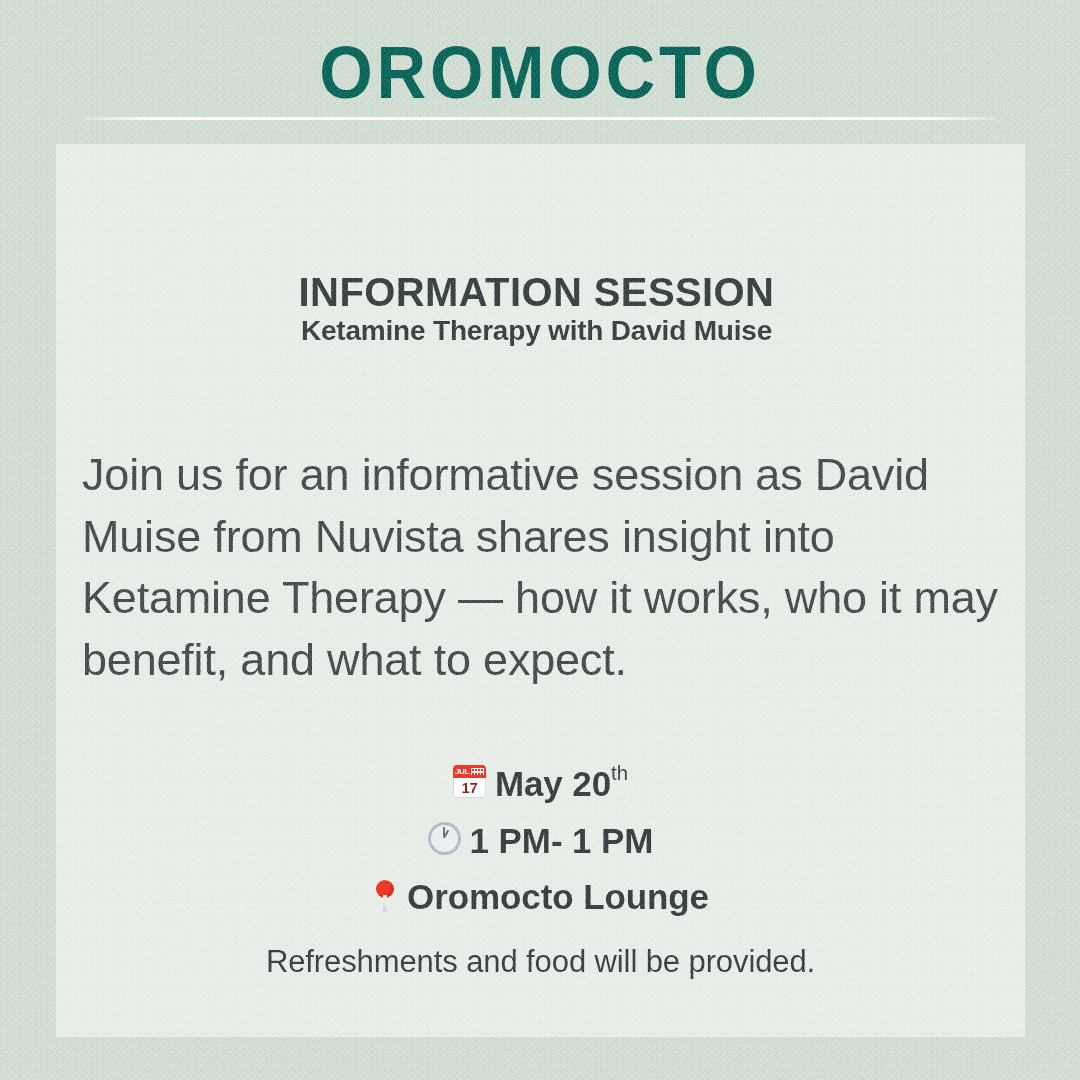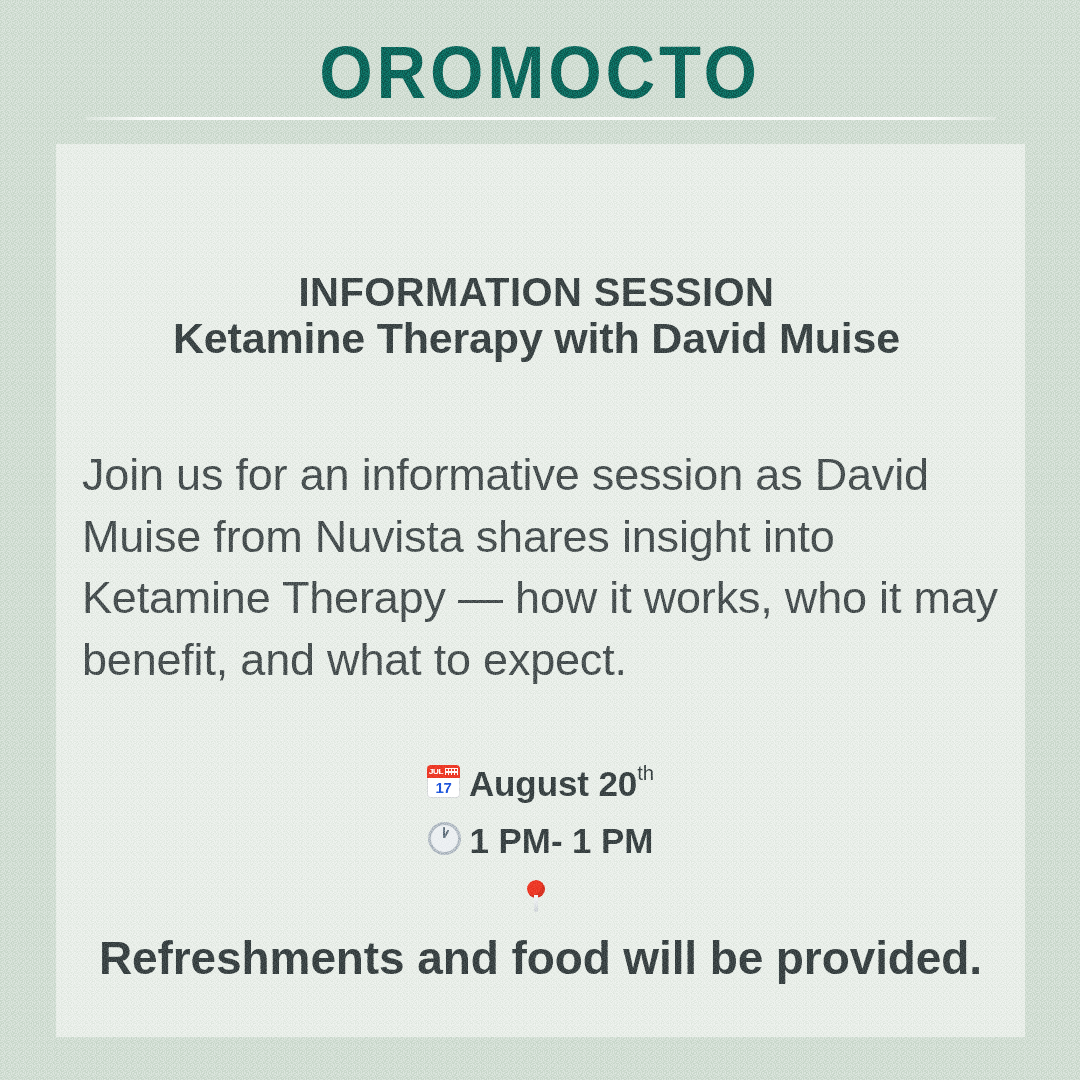--- a/index.html
+++ b/index.html
@@ -121,21 +121,21 @@
     color: #353d3e;
     font-weight: 700;
     line-height: 1.04;
   }
   .eyebrow {
     font-size: 40px;
     font-weight: 800;
     letter-spacing: .4px;
   }
   .subhead {
-    font-size: 43px;
+    font-size: 28px;
     font-weight: 800;
     letter-spacing: -.2px;
     margin-top: 2px;
   }
 
   .paragraph {
     position: absolute;
     left: 26px;
     top: 300px;
     width: 917px;
@@ -165,23 +165,23 @@
   }
   .detail-row .label { vertical-align: middle; }
   .sup {
     font-size: .58em;
     vertical-align: super;
     font-weight: 400;
     letter-spacing: 0;
   }
   .closing {
     display: block;
-    margin-top: 2px;
-    font-size: 46px;
-    font-weight: 700;
+    margin-top: 14px;
+    font-size: 31px;
+    font-weight: 400;
   }
 
   
   .ico {
     display: inline-block;
     vertical-align: middle;
     position: relative;
     margin-right: 9px;
     top: -2px;
   }
@@ -221,21 +221,21 @@
   }
   .ico-cal .cal-day {
     position: absolute;
     left: 0; top: 13px;
     width: 100%;
     height: 20px;
     line-height: 20px;
     text-align: center;
     font-size: 15px;
     font-weight: 700;
-    color: #1d4ed8;
+    color: #7f1d1d;
     letter-spacing: -.5px;
   }
 
   
   .ico-clock {
     width: 33px;
     height: 33px;
     border-radius: 50%;
     background: #e9edf0;
     box-shadow: inset 0 0 0 3px #aab4bd;
@@ -299,35 +299,35 @@
 
     <div class="paragraph">Join us for an informative session as David Muise from Nuvista shares insight into Ketamine Therapy — how it works, who it may benefit, and what to expect.</div>
 
     <div class="details">
 
       <span class="detail-row">
         <span class="ico ico-cal">
           <span class="cal-top">JUL</span>
           <span class="cal-dots"></span>
           <span class="cal-day">17</span>
-        </span><span class="label">August 20</span><span class="sup">th</span>
+        </span><span class="label">May 20</span><span class="sup">th</span>
       </span>
 
       <span class="detail-row">
         <span class="ico ico-clock">
           <span class="hand-m"></span>
           <span class="hand-h"></span>
         </span><span class="label">1 PM- 1 PM</span>
       </span>
 
       <span class="detail-row">
         <span class="ico ico-pin">
           <span class="pin-head"></span>
           <span class="pin-needle"></span>
-        </span>
+        </span><span class="label">Oromocto Lounge</span>
       </span>
 
       <span class="closing">Refreshments and food will be provided.</span>
     </div>
 
   </div>
 
   <div class="grain"></div>
 </div>
 

